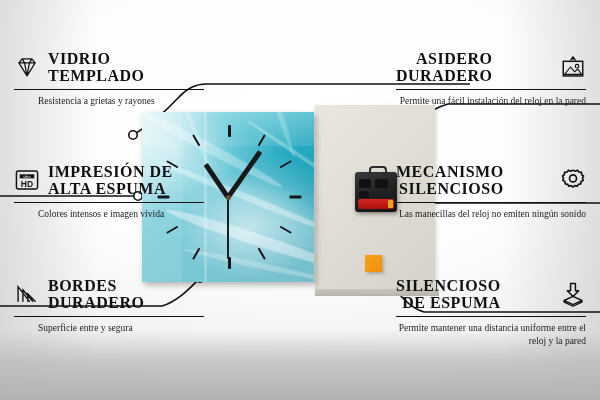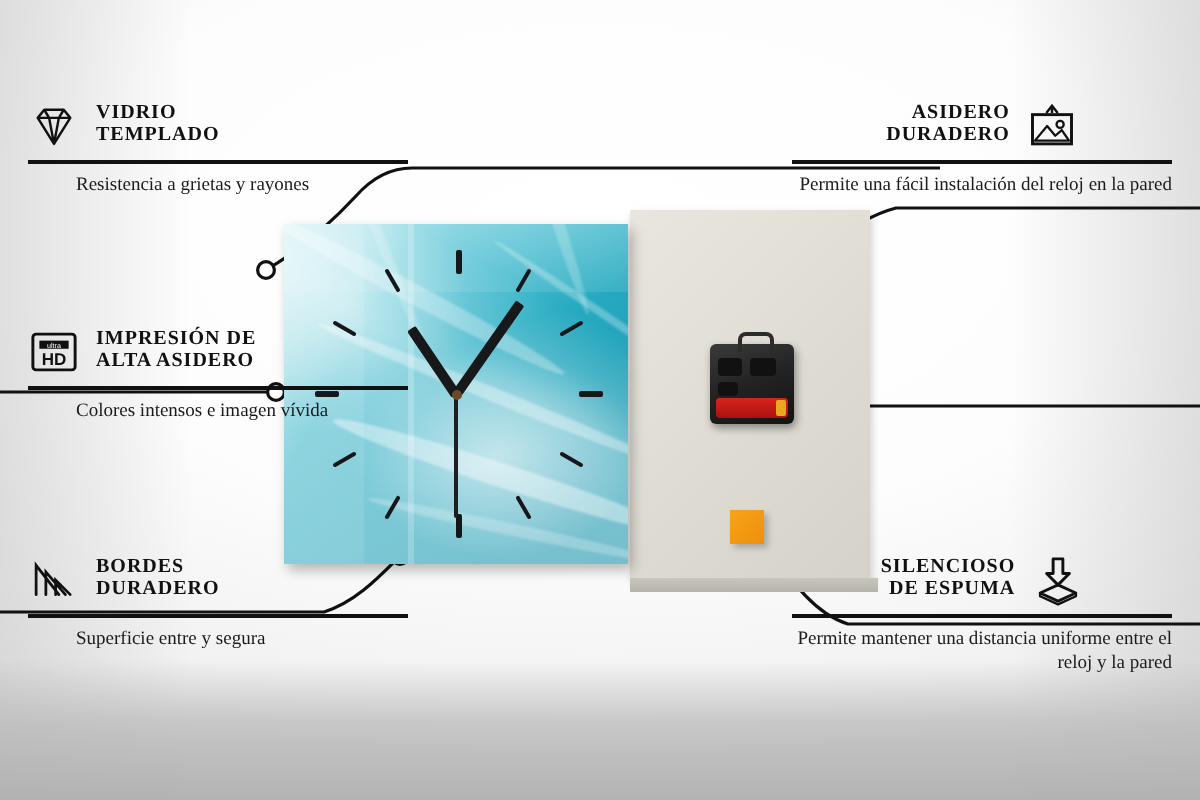--- a/index.html
+++ b/index.html
@@ -84,30 +84,30 @@
     position:absolute;left:235px;top:155px;width:17px;height:17px;
     background:linear-gradient(135deg,#f7a31a,#ef8f0a);
     box-shadow:2px 2px 3px rgba(0,0,0,.22);
   }
 
   
   .feat{position:absolute;width:190px;}
   .feat .head{display:flex;align-items:center;gap:8px;}
   .feat .titles{display:flex;flex-direction:column;line-height:1.08;}
   .feat .t1,.feat .t2{
-    font-size:10px;font-weight:bold;color:#111;letter-spacing:.5px;
+    font-size:16px;font-weight:bold;color:#111;letter-spacing:.5px;
     font-family:"Liberation Serif",serif;white-space:nowrap;
   }
   .feat .rule{height:1.5px;background:#111;margin:4px 0 5px;}
   .feat .desc{font-size:9.5px;color:#1b1b1b;line-height:1.35;font-family:"Liberation Serif",serif;}
 
   .feat.left .head{justify-content:flex-start;}
   .feat.left .titles{align-items:flex-start;}
   .feat.left .desc{text-align:left;margin-left:24px;}
-  .feat.right .head{justify-content:center;}
+  .feat.right .head{justify-content:space-between;}
   .feat.right .titles{align-items:flex-end;}
   .feat.right .desc{text-align:right;}
 
   .ico{width:26px;height:26px;flex:0 0 26px;display:block;}
 
   #f1{left:14px;top:50px;}
   #f2{left:14px;top:163px;}
   #f3{left:14px;top:277px;}
   #f4{left:396px;top:50px;}
   #f5{left:396px;top:163px;}
@@ -210,21 +210,21 @@
   <div class="feat left" id="f2">
     <div class="head">
       <svg class="ico" viewBox="0 0 32 32">
         <rect x="3" y="5" width="26" height="22" rx="2" fill="none" stroke="#111" stroke-width="1.8"></rect>
         <rect x="7" y="9" width="18" height="5" fill="#111"></rect>
         <text x="16" y="13.4" font-size="4.4" fill="#fff" text-anchor="middle" font-family="Liberation Sans, sans-serif">ultra</text>
         <text x="16" y="24" font-size="10.5" fill="#111" text-anchor="middle" font-weight="bold" font-family="Liberation Sans, sans-serif">HD</text>
       </svg>
       <div class="titles">
         <span class="t1">IMPRESIÓN DE</span>
-        <span class="t2">ALTA ASIDERO</span>
+        <span class="t2">ALTA ESPUMA</span>
       </div>
     </div>
     <div class="rule"></div>
     <div class="desc">Colores intensos e imagen vívida</div>
   </div>
 
   <div class="feat left" id="f3">
     <div class="head">
       <svg class="ico" viewBox="0 0 32 32">
         <path d="M5 25 L5 7 L19 25 M11 25 L11 11 L23 25 M17 25 L17 16 L26 25" fill="none" stroke="#111" stroke-width="1.7" stroke-linecap="round"></path>
@@ -248,20 +248,37 @@
         <path d="M16 3 L16 8 M12.5 8 L16 3.5 L19.5 8" fill="none" stroke="#111" stroke-width="1.5"></path>
         <rect x="4" y="9" width="24" height="18" fill="none" stroke="#111" stroke-width="1.8"></rect>
         <circle cx="21" cy="15" r="2.2" fill="none" stroke="#111" stroke-width="1.4"></circle>
         <path d="M5.5 25 L13 16 L18 22 L22 18.5 L26.5 25 Z" fill="none" stroke="#111" stroke-width="1.4" stroke-linejoin="round"></path>
       </svg>
     </div>
     <div class="rule"></div>
     <div class="desc">Permite una fácil instalación del reloj en la pared</div>
   </div>
 
+  <div class="feat right" id="f5">
+    <div class="head">
+      <div class="titles">
+        <span class="t1">MECANISMO</span>
+        <span class="t2">SILENCIOSO</span>
+      </div>
+      <svg class="ico" viewBox="0 0 32 32">
+        <path d="M16 4 L19 5.2 L21.6 3.9 L23.6 6.4 L26.5 6.5 L26.6 9.4 L29 11.1 L27.7 13.7 L28.6 16.5
+                 L26 17.9 L25.6 20.8 L22.7 21.2 L21.2 23.7 L18.4 22.9 L16 24.6 L13.6 22.9 L10.8 23.7
+                 L9.3 21.2 L6.4 20.8 L6 17.9 L3.4 16.5 L4.3 13.7 L3 11.1 L5.4 9.4 L5.5 6.5 L8.4 6.4
+                 L10.4 3.9 L13 5.2 Z" fill="none" stroke="#111" stroke-width="2" stroke-linejoin="round"></path>
+        <circle cx="16" cy="14" r="4.3" fill="none" stroke="#111" stroke-width="2"></circle>
+      </svg>
+    </div>
+    <div class="rule"></div>
+    <div class="desc">Las manecillas del reloj no emiten ningún sonido</div>
+  </div>
 
   <div class="feat right" id="f6">
     <div class="head">
       <div class="titles">
         <span class="t1">SILENCIOSO</span>
         <span class="t2">DE ESPUMA</span>
       </div>
       <svg class="ico" viewBox="0 0 32 32">
         <path d="M13 3 L19 3 L19 12 L23 12 L16 19 L9 12 L13 12 Z" fill="none" stroke="#111" stroke-width="1.8" stroke-linejoin="round"></path>
         <path d="M16 19 L5 24 L16 29 L27 24 Z" fill="none" stroke="#111" stroke-width="1.7" stroke-linejoin="round"></path>

